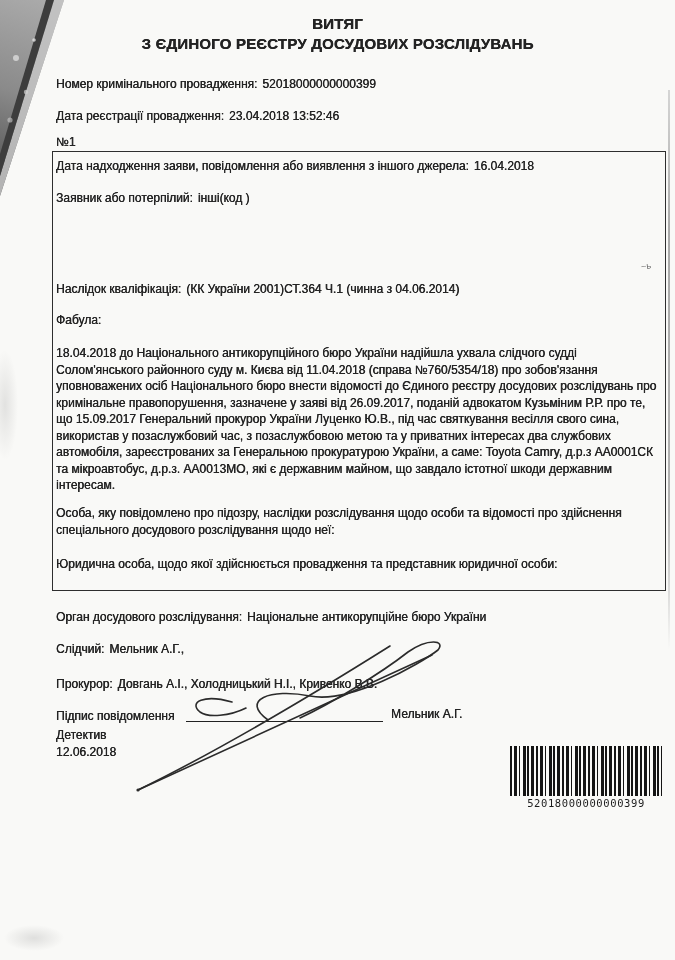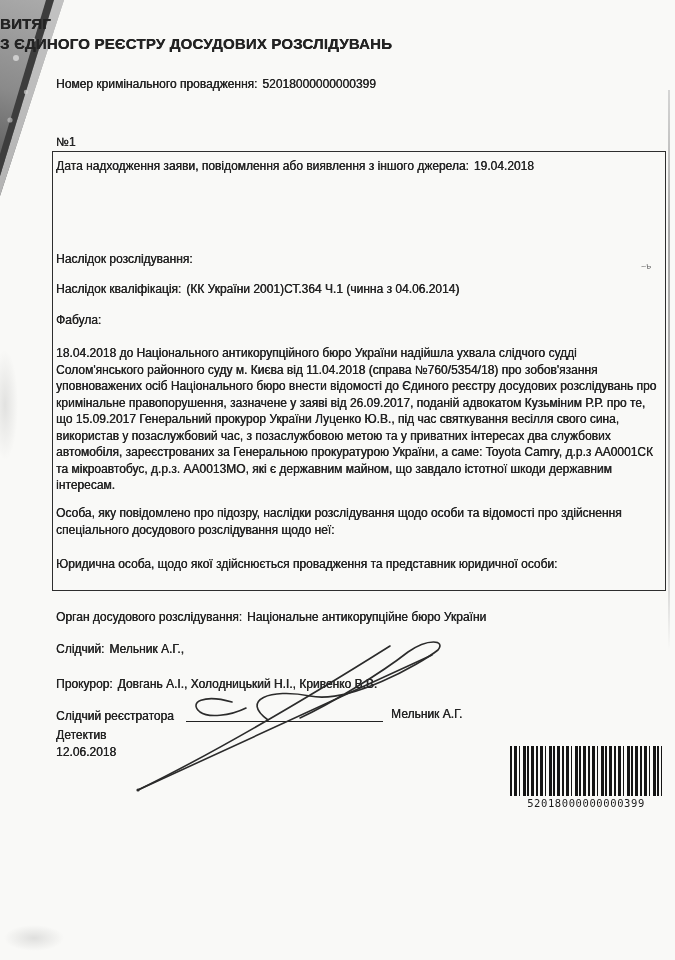--- a/index.html
+++ b/index.html
@@ -5,21 +5,21 @@
   html,body{margin:0;padding:0;background:#dedede;}
   .page{
     position:relative;width:675px;height:960px;margin:0 auto;
     background:#f9f9f7;overflow:hidden;
     font-family:"Liberation Sans",sans-serif;color:#232323;
   }
   .t{position:absolute;font-size:12px;line-height:16.5px;
      text-shadow:0.35px 0 0 currentColor;white-space:nowrap;}
   .wrap{white-space:normal;}
   .v{margin-left:5px;}
-  .title{left:0;width:100%;text-align:left;font-weight:700;font-size:15px;letter-spacing:.2px;}
+  .title{left:0;width:100%;text-align:center;font-weight:700;font-size:15px;letter-spacing:.2px;}
   .corner{position:absolute;left:0;top:0;}
   .edge-line{position:absolute;left:668px;top:90px;width:2px;height:560px;
      background:linear-gradient(#c9c9c9 0%,#8f8f8f 25%,#9a9a9a 75%,rgba(200,200,200,0) 100%);opacity:.75;}
   .record-box{position:absolute;left:52px;top:151px;width:612px;height:438px;
      border:1.6px solid #2e2e2e;background:transparent;}
   .sig-line{position:absolute;left:186px;top:706px;width:197px;height:15px;
      border-bottom:1.7px solid #222;}
   .barcode{position:absolute;left:510px;top:746px;width:152px;}
   .bars{height:50px;background:repeating-linear-gradient(90deg,
       #141414 0 2px,#f9f9f7 2px 4px,
@@ -64,29 +64,32 @@
   <div class="smudge1"></div>
   <div class="smudge2"></div>
   <div class="artifact">~ь</div>
 
   <div class="t title" style="top:16px">ВИТЯГ</div>
   <div class="t title" style="top:36px">З ЄДИНОГО РЕЄСТРУ ДОСУДОВИХ РОЗСЛІДУВАНЬ</div>
 
   <div class="t" style="left:56px;top:76px">
     <span>Номер кримінального провадження:</span><span class="v">52018000000000399</span>
   </div>
+  <div class="t" style="left:56px;top:108px">
+    <span>Дата реєстрації провадження:</span><span class="v">23.04.2018 13:52:46</span>
+  </div>
   <div class="t" style="left:56px;top:134px">№1</div>
 
   <div class="record-box"></div>
 
   <div class="t" style="left:56px;top:158px">
-    <span>Дата надходження заяви, повідомлення або виявлення з іншого джерела:</span><span class="v">19.04.2018</span>
+    <span>Дата надходження заяви, повідомлення або виявлення з іншого джерела:</span><span class="v">16.04.2018</span>
   </div>
-  <div class="t" style="left:56px;top:251px">
-    <span>Наслідок розслідування:</span><span class="v"></span>
+  <div class="t" style="left:56px;top:190px">
+    <span>Заявник або потерпілий:</span><span class="v">інші(код )</span>
   </div>
   <div class="t" style="left:56px;top:281px">
     <span>Наслідок кваліфікація:</span><span class="v">(КК України 2001)СТ.364 Ч.1 (чинна з 04.06.2014)</span>
   </div>
   <div class="t" style="left:56px;top:312px">
     <span>Фабула:</span><span class="v"></span>
   </div>
 
   <div class="t wrap" style="left:56px;top:345px;width:604px;white-space:normal;">18.04.2018 до Національного антикорупційного бюро України надійшла ухвала слідчого судді Солом'янського районного суду м. Києва від 11.04.2018 (справа №760/5354/18) про зобов'язання уповноважених осіб Національного бюро внести відомості до Єдиного реєстру досудових розслідувань про кримінальне правопорушення, зазначене у заяві від 26.09.2017, поданій адвокатом Кузьміним Р.Р. про те, що 15.09.2017 Генеральний прокурор України Луценко Ю.В., під час святкування весілля свого сина, використав у позаслужбовий час, з позаслужбовою метою та у приватних інтересах два службових автомобіля, зареєстрованих за Генеральною прокуратурою України, а саме: Toyota Camry, д.р.з АА0001СК та мікроавтобус, д.р.з. АА0013МО, які є державним майном, що завдало істотної шкоди державним інтересам.</div>
 
@@ -97,21 +100,21 @@
   <div class="t" style="left:56px;top:609px">
     <span>Орган досудового розслідування:</span><span class="v">Національне антикорупційне бюро України</span>
   </div>
   <div class="t" style="left:56px;top:641px">
     <span>Слідчий:</span><span class="v">Мельник А.Г.,</span>
   </div>
   <div class="t" style="left:56px;top:676px">
     <span>Прокурор:</span><span class="v">Довгань А.І., Холодницький Н.І., Кривенко В.В.</span>
   </div>
 
-  <div class="t" style="left:56px;top:708px">Слідчий реєстратора</div>
+  <div class="t" style="left:56px;top:708px">Підпис повідомлення</div>
   <div class="sig-line"></div>
   <div class="t" style="left:391px;top:706px">Мельник А.Г.</div>
   <div class="t" style="left:56px;top:727px">Детектив</div>
   <div class="t" style="left:56px;top:744px">12.06.2018</div>
 
   <svg class="sig-svg" width="380" height="160" viewBox="0 0 380 160">
     <g fill="none" stroke="#2b2b2b" stroke-width="1.6" stroke-linecap="round">
       <path d="M48 152 L342 17"></path>
       <path d="M48 152 C130 112 230 52 300 8"></path>
       <path d="M178 82 C150 62 180 50 220 58 C260 66 330 26 348 12 C356 2 338 0 318 14 C290 36 240 66 210 80"></path>

